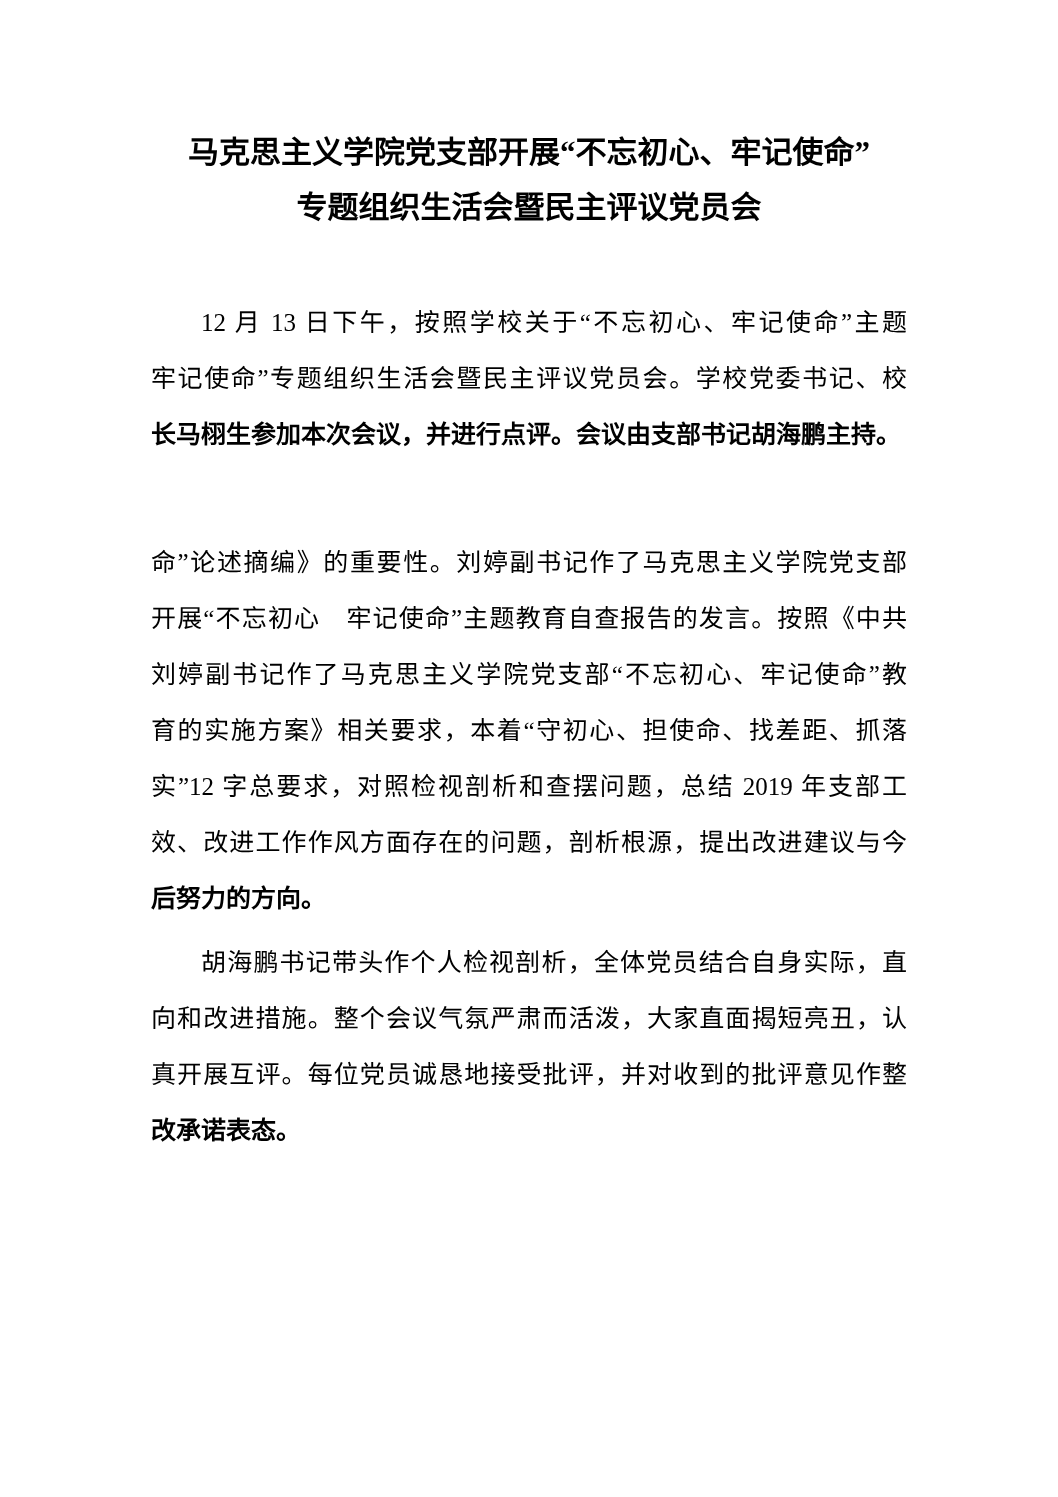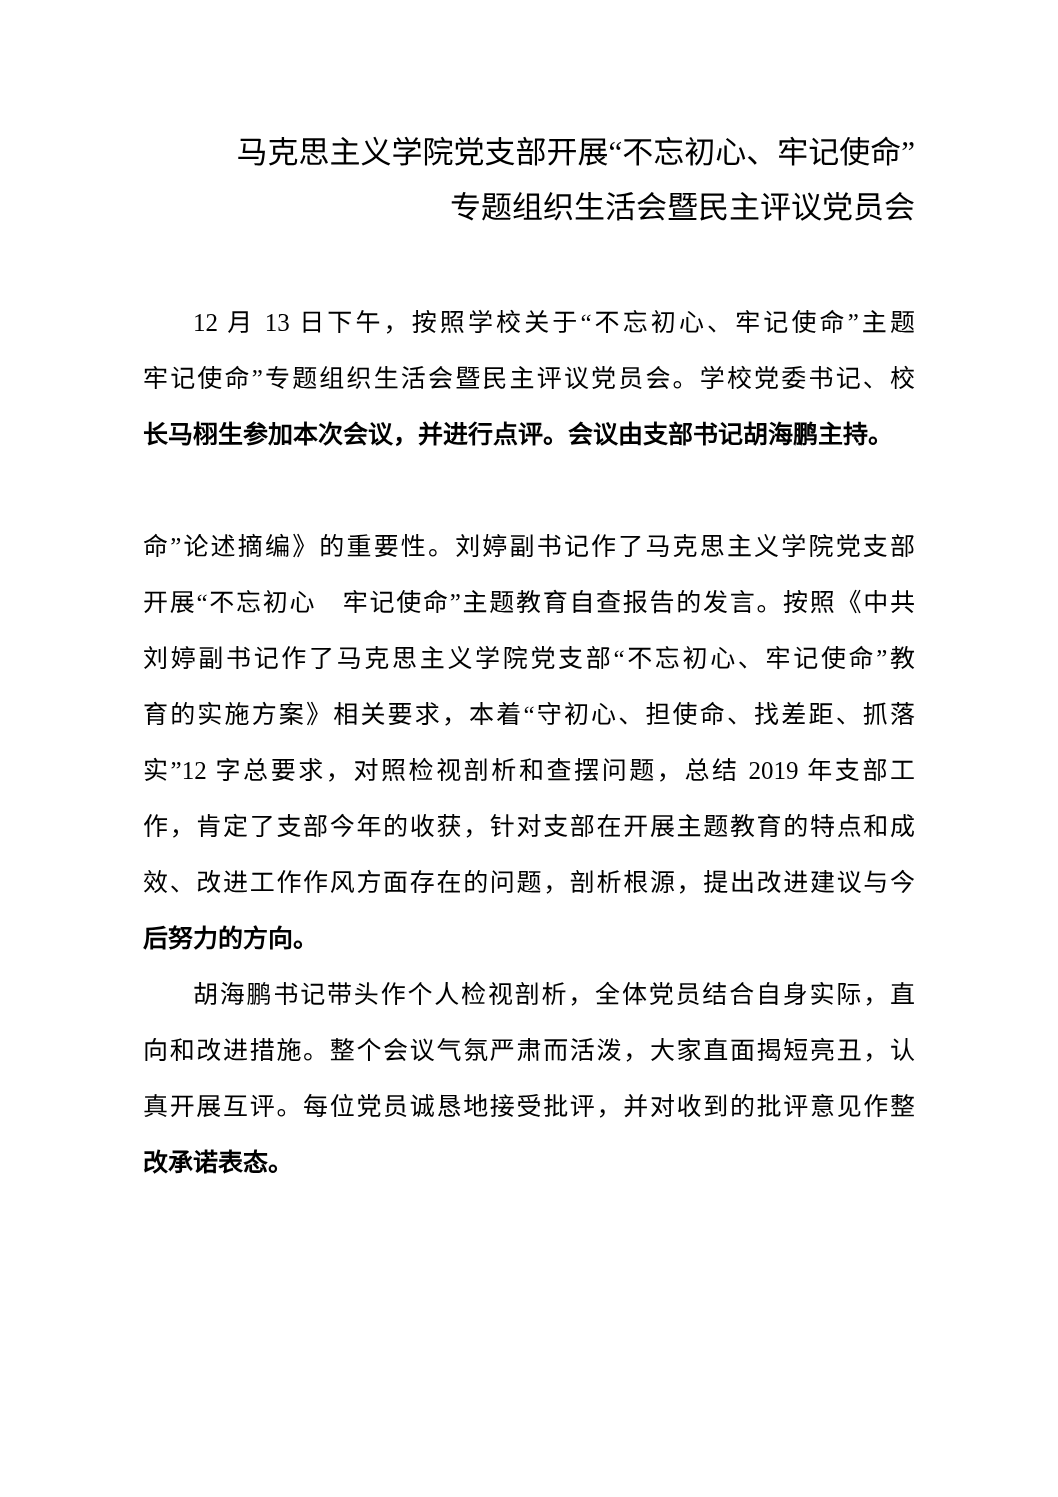--- a/index.html
+++ b/index.html
@@ -14,34 +14,34 @@
     color: #000000;
     font-family: "Liberation Serif", "DejaVu Serif", serif;
   }
   .doc {
     width: 772px;
     margin-left: 143px;
   }
   .doc-title {
     margin-top: 125px;
     font-size: 31px;
-    font-weight: normal;
+    font-weight: bold;
     line-height: 55px;
-    text-align: right;
+    text-align: center;
   }
   .title-line {
     display: block;
   }
   .doc-body {
     margin-top: 60px;
     font-size: 25px;
     line-height: 56px;
   }
   .para {
-    margin: 0;
+    margin: 8px;
     padding: 0;
   }
   .text-line {
     height: 56px;
     overflow: hidden;
     text-align: justify;
     text-align-last: justify;
   }
   .text-line.first {
     text-indent: 50px;
@@ -73,21 +73,20 @@
     </div>
 
     <div class="blank-line"></div>
 
     <div class="para">
       <div class="text-line">命”论述摘编》的重要性。刘婷副书记作了马克思主义学院党支部</div>
       <div class="text-line">开展“不忘初心　牢记使命”主题教育自查报告的发言。按照《中共</div>
       <div class="text-line">刘婷副书记作了马克思主义学院党支部“不忘初心、牢记使命”教</div>
       <div class="text-line">育的实施方案》相关要求，本着“守初心、担使命、找差距、抓落</div>
       <div class="text-line">实”12 字总要求，对照检视剖析和查摆问题，总结 2019 年支部工</div>
-      <div class="text-line">作，肯定了支部今年的收获，针对支部在开展主题教育的特点和成</div>
       <div class="text-line">效、改进工作作风方面存在的问题，剖析根源，提出改进建议与今</div>
       <div class="text-line last">后努力的方向。</div>
     </div>
 
     <div class="para">
       <div class="text-line first">胡海鹏书记带头作个人检视剖析，全体党员结合自身实际，直</div>
       <div class="text-line">向和改进措施。整个会议气氛严肃而活泼，大家直面揭短亮丑，认</div>
       <div class="text-line">真开展互评。每位党员诚恳地接受批评，并对收到的批评意见作整</div>
       <div class="text-line last">改承诺表态。</div>
     </div>

